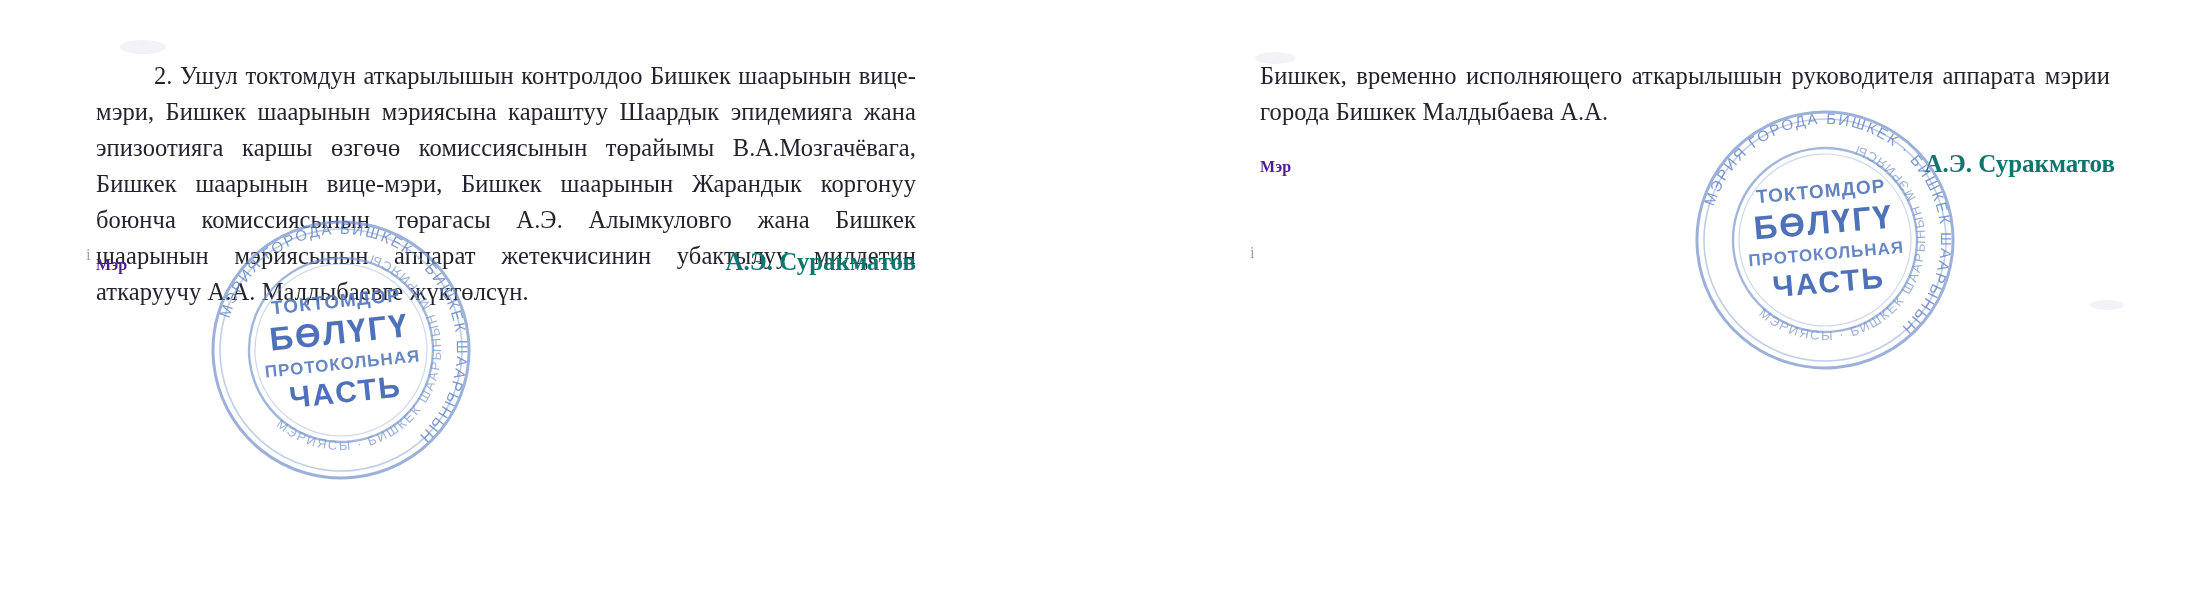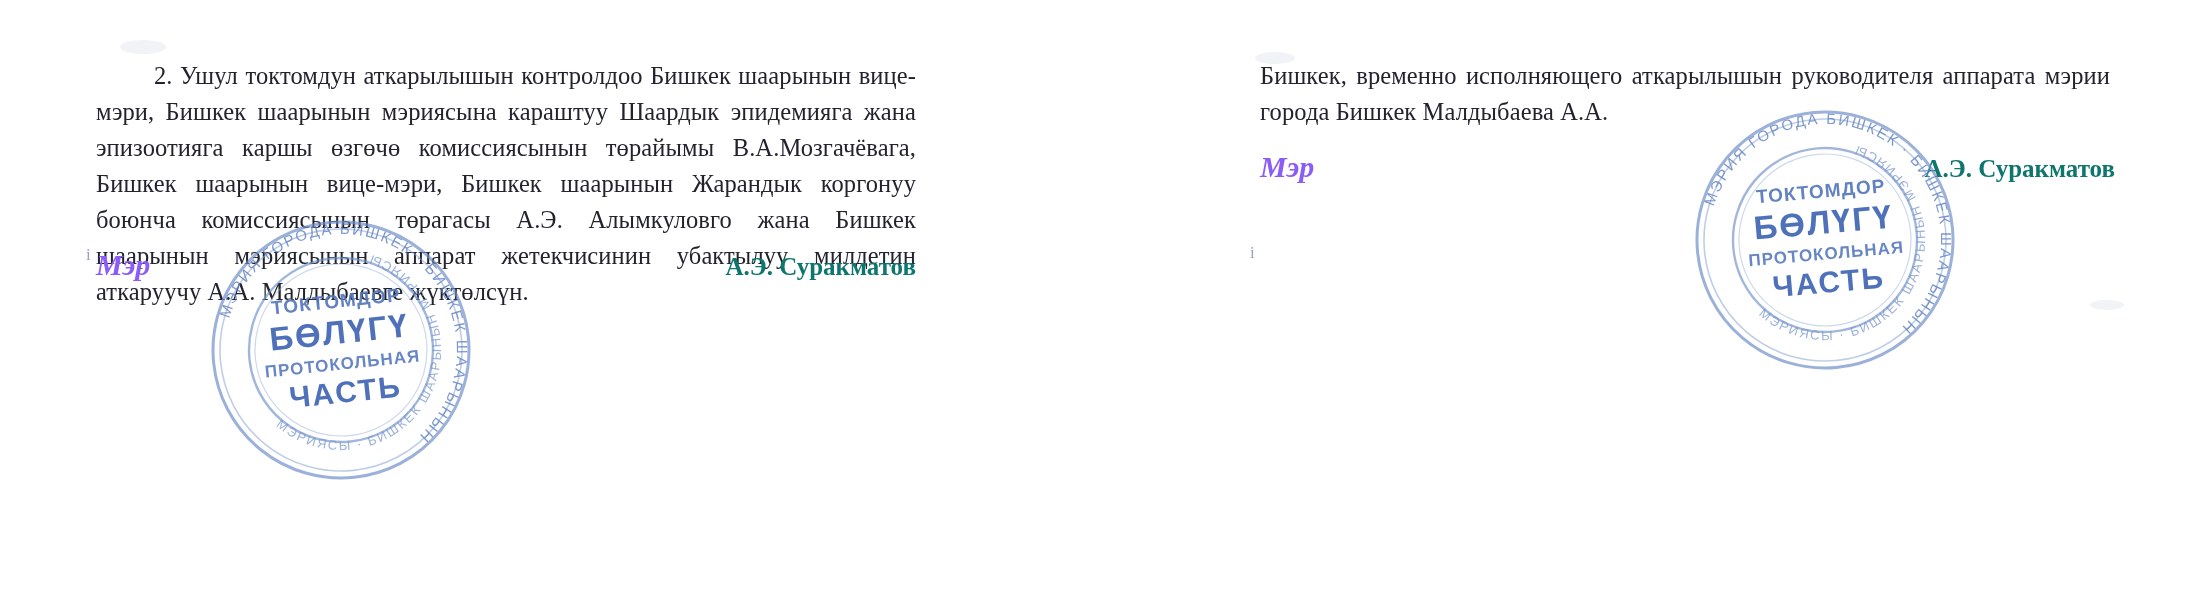--- a/index.html
+++ b/index.html
@@ -43,24 +43,23 @@
     position: absolute;
     width: 820px;
     display: flex;
     justify-content: space-between;
     align-items: baseline;
   }
   .left-sig  { top: 248px; left: 0;  width: 820px; }
   .right-sig { top: 150px; left: 0;  width: 855px; }
 
   .sig-role {
-    font-size: 30px;
-    font-weight: bold;
-    color: #8b5cf6;
-    font-style: italic;
+    font-size: 16px;
+    font-weight: bold;
+    color: #4c1d95;
   }
   .sig-name {
     font-size: 25px;
     font-weight: bold;
     color: #0f766e;
     white-space: nowrap;
   }
 
   
   .margin-tick {

